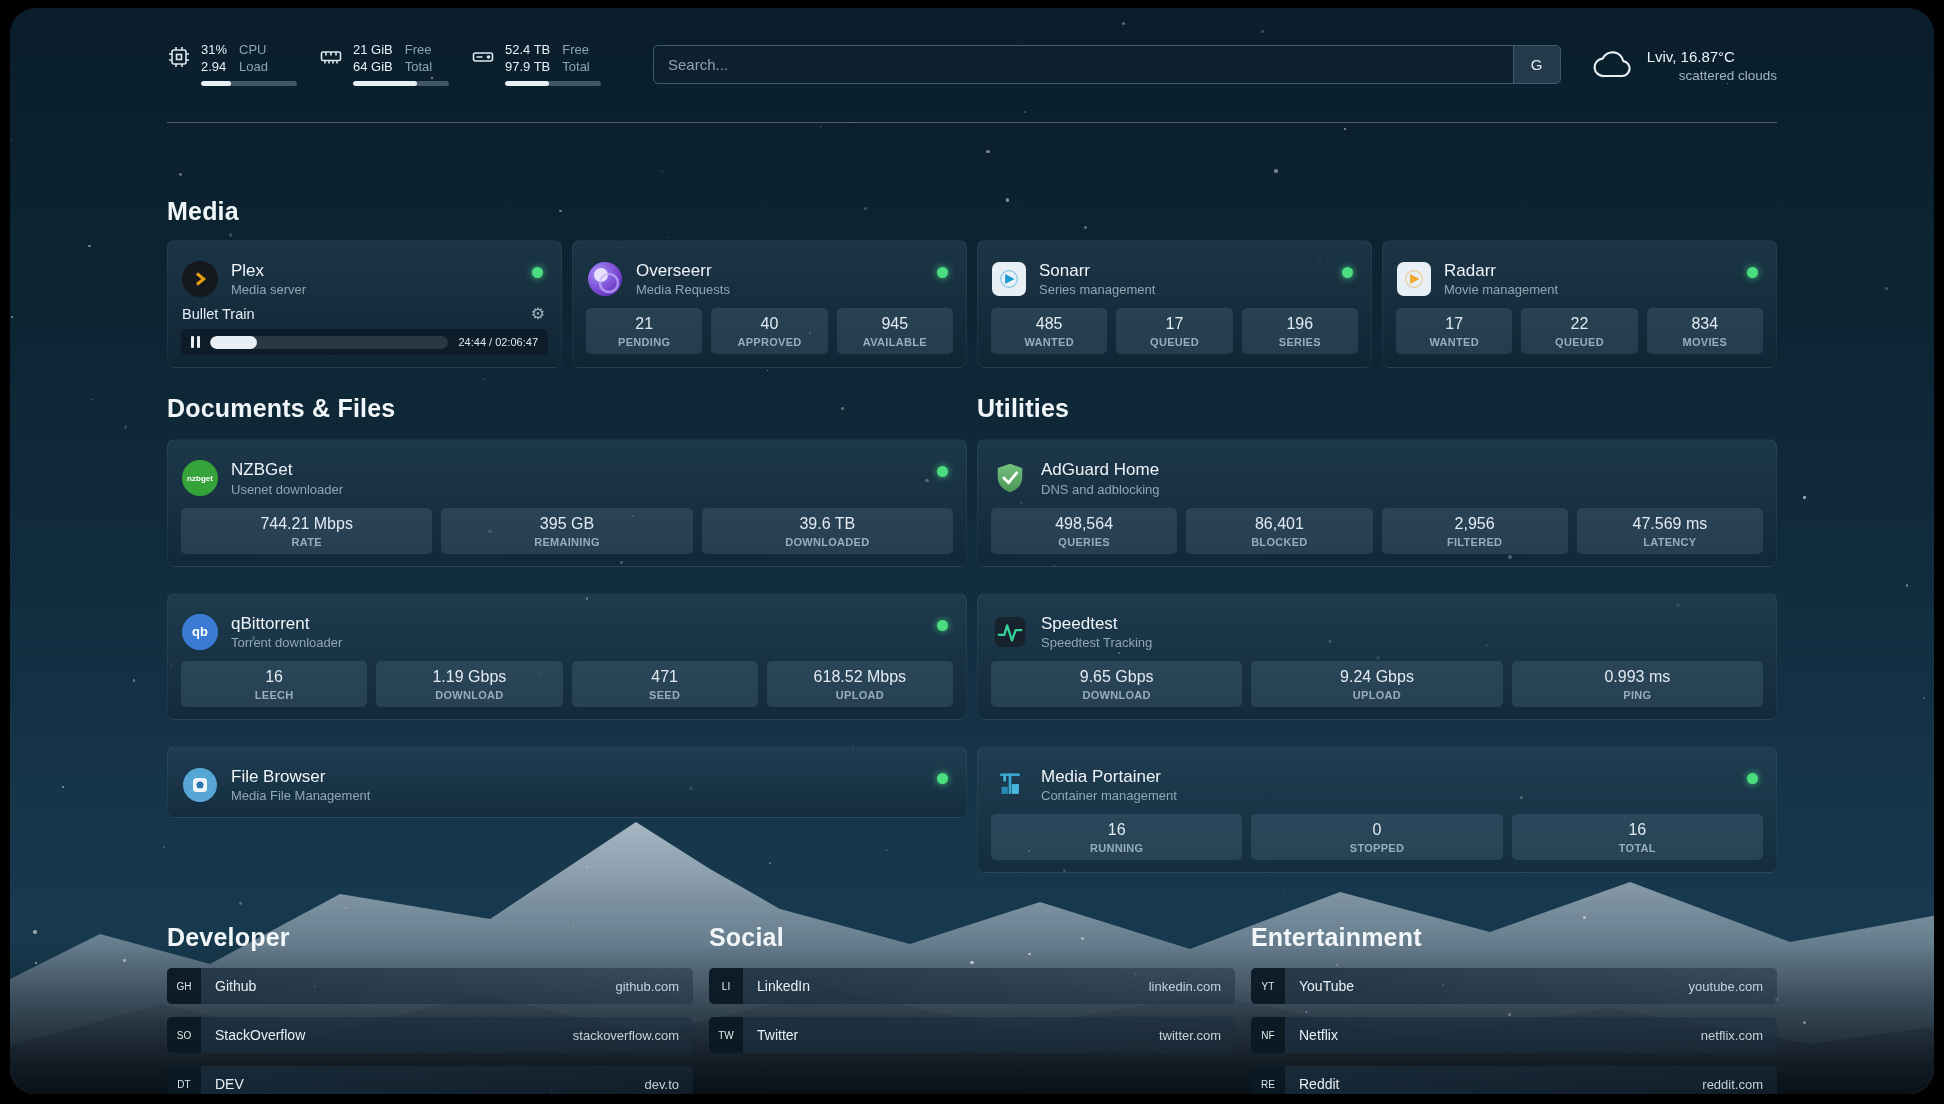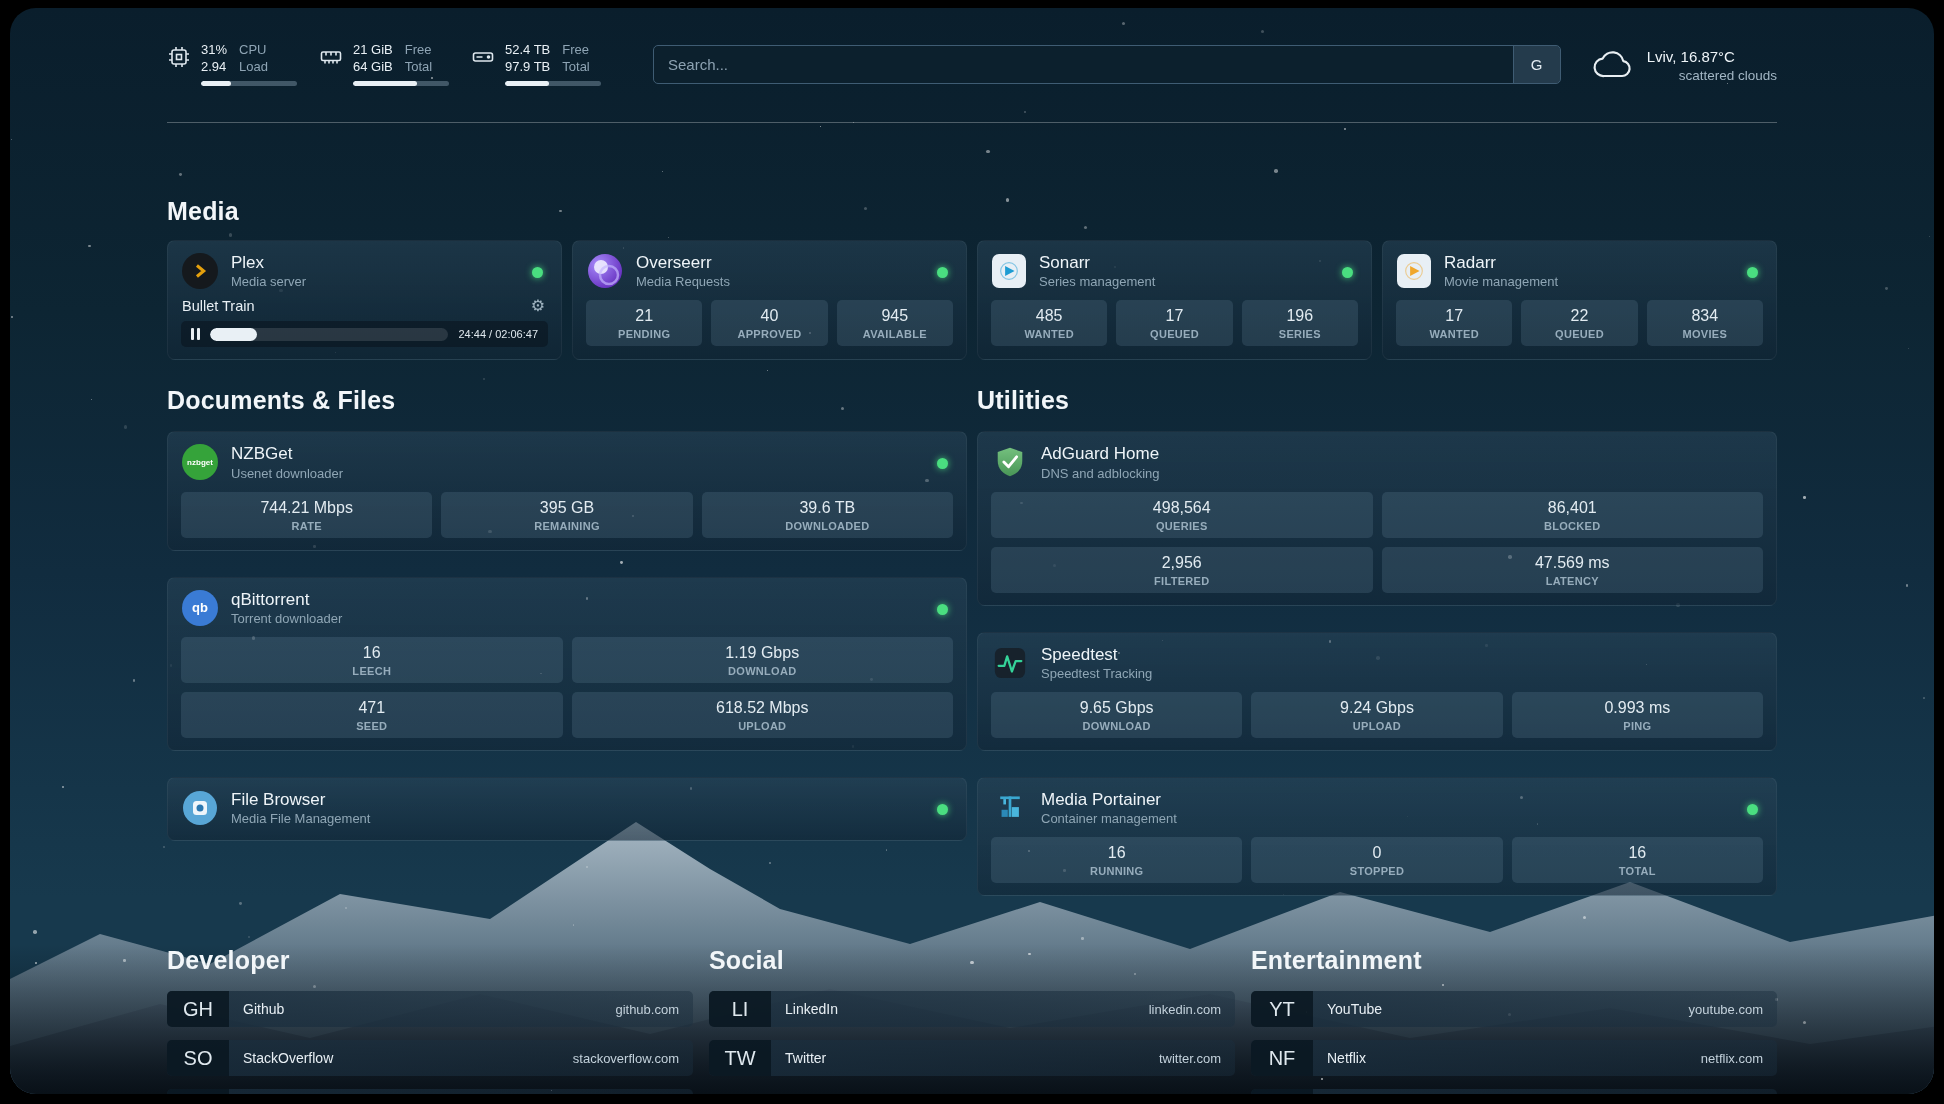--- a/index.html
+++ b/index.html
@@ -42,30 +42,30 @@
 
   
   .section-title{font-size:25px;font-weight:600;color:#f2f6f9;letter-spacing:.2px;}
   .mt-media{margin-top:74px;}
   .media-grid{display:grid;grid-template-columns:repeat(4,1fr);gap:10px;margin-top:14px;}
   .two-col{display:grid;grid-template-columns:1fr 1fr;gap:10px;margin-top:26px;align-items:start;}
   .col-cards{display:flex;flex-direction:column;gap:26px;margin-top:16px;}
 
   .card{position:relative;border-radius:8px;border:1px solid rgba(255,255,255,.05);
         background:linear-gradient(180deg,rgba(44,72,92,.50),rgba(18,38,54,.58));}
-  .svc-head{display:flex;align-items:center;gap:13px;padding:12px 16px 0 14px;}
+  .svc-head{display:flex;align-items:center;gap:13px;padding:12px 16px 0 14px;margin-top:8px;}
   .svc-meta{display:flex;flex-direction:column;gap:1px;}
   .svc-name{font-size:17px;font-weight:500;color:#eef4f8;line-height:1.2;}
   .svc-desc{font-size:13px;color:#8fa6b5;}
   .dot{position:absolute;top:26px;right:18px;width:11px;height:11px;border-radius:50%;
        background:#4ade80;box-shadow:0 0 7px rgba(74,222,128,.85);}
 
   .stats{display:grid;gap:9px;padding:11px 13px 12px 13px;}
   .c3{grid-template-columns:repeat(3,1fr);}
-  .c4{grid-template-columns:repeat(2,1fr);}
+  .c4{grid-template-columns:repeat(4,1fr);}
   .stat{background:rgba(125,160,185,.18);border-radius:5px;text-align:center;padding:7px 0 6px;}
   .stat .v{font-size:16px;color:#e2ebf1;}
   .stat .l{font-size:11px;font-weight:700;color:#97adbc;letter-spacing:.3px;margin-top:3px;}
 
   
   .icon-circle{width:36px;height:36px;border-radius:50%;display:flex;align-items:center;justify-content:center;flex:none;}
   .icon-tile{width:34px;height:34px;border-radius:7px;display:flex;align-items:center;justify-content:center;flex:none;background:#e8eff5;}
   .icon-plain{width:36px;height:36px;display:flex;align-items:center;justify-content:center;flex:none;}
   .ic-plex{background:#15191d;}
   .ic-nzb{background:#35a33a;}
@@ -83,22 +83,22 @@
   .pause i{display:block;width:3px;height:12px;background:#e8eef2;border-radius:1px;}
   .track{flex:1;height:13px;border-radius:7px;background:rgba(255,255,255,.12);overflow:hidden;}
   .track .fill{height:100%;background:#e9f0f5;border-radius:7px;}
   .np-time{font-size:11px;color:#dfe8ee;white-space:nowrap;}
 
   
   .bm-grid{display:grid;grid-template-columns:repeat(3,1fr);gap:16px;margin-top:50px;}
   .bm-list{display:flex;flex-direction:column;gap:13px;margin-top:16px;}
   .bm-row{display:flex;align-items:center;height:36px;border-radius:5px;overflow:hidden;cursor:pointer;
           background:linear-gradient(90deg,rgba(26,46,62,.80),rgba(26,46,62,.45));}
-  .bm-abbr{width:62px;align-self:stretch;background:rgba(8,20,30,.78);display:flex;align-items:center;
-           justify-content:center;font-size:20px;color:#dfe8ee;}
+  .bm-abbr{width:34px;align-self:stretch;background:rgba(8,20,30,.78);display:flex;align-items:center;
+           justify-content:center;font-size:10px;color:#dfe8ee;}
   .bm-name{margin-left:14px;font-size:14px;color:#e8eff4;}
   .bm-url{margin-left:auto;margin-right:14px;font-size:13px;color:#c3d1db;}
 </style>
 </head>
 <body>
 
 <div class="page">
   <div class="frame">
 
     <svg class="bg-mountains" viewBox="0 0 1944 280" preserveAspectRatio="none">

